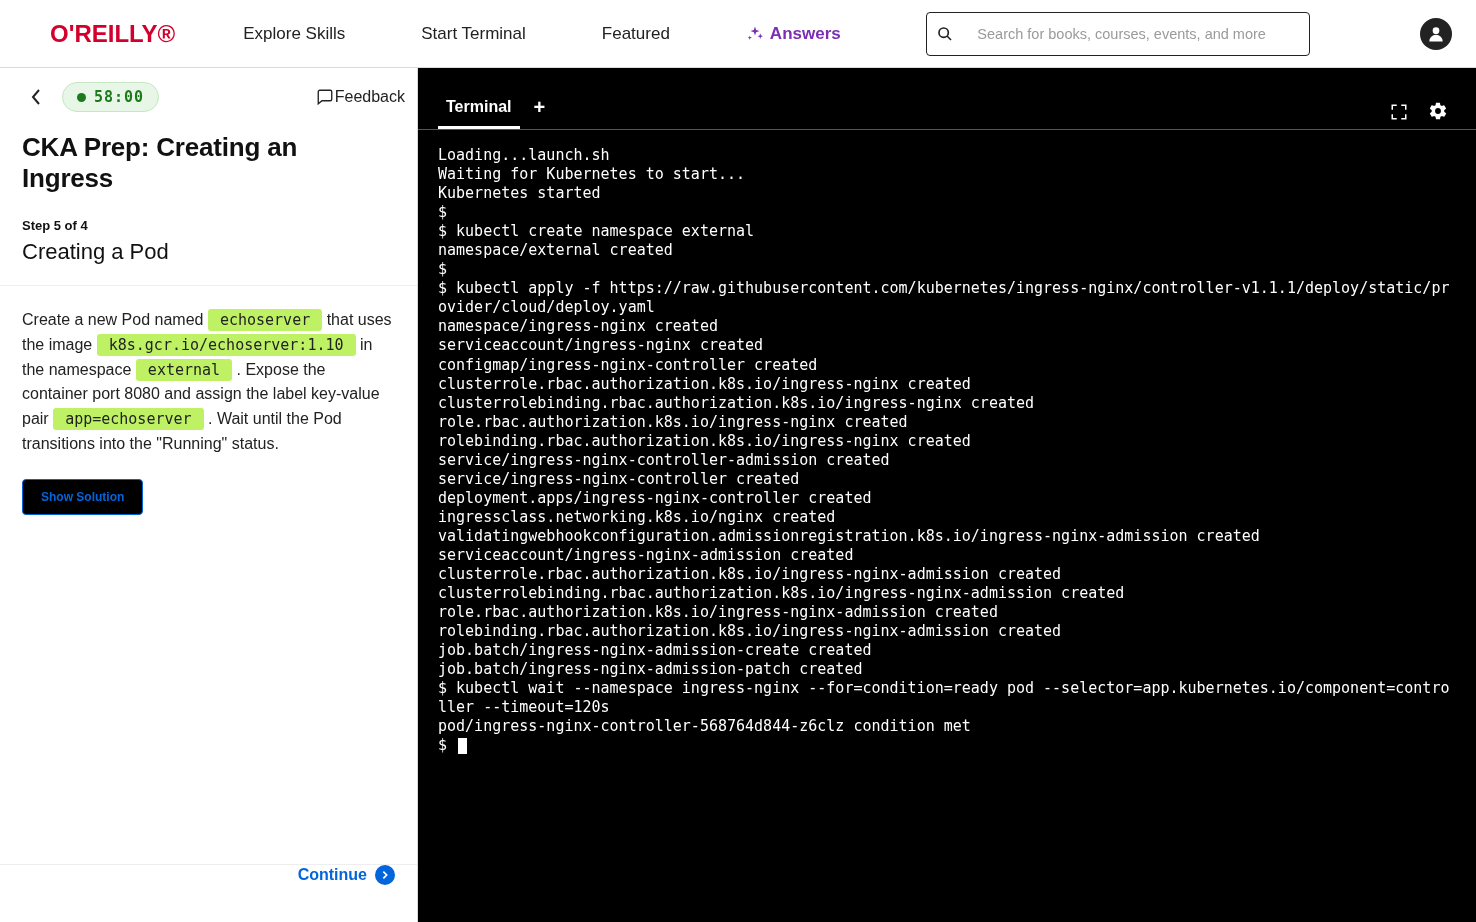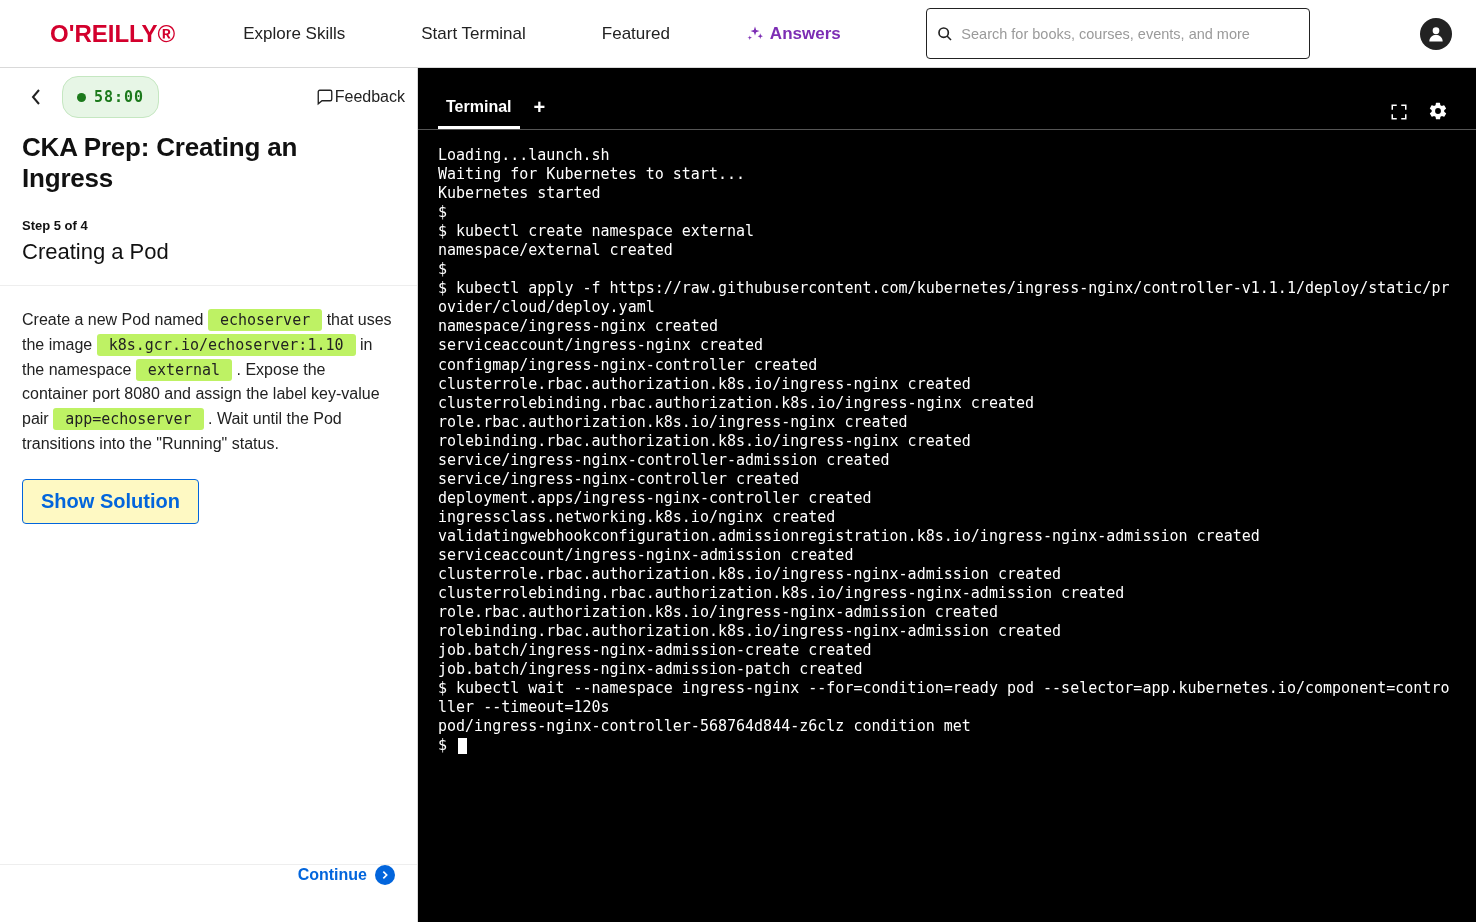--- a/index.html
+++ b/index.html
@@ -7,45 +7,45 @@
 
 
 .topbar { height: 68px; border-bottom: 1px solid #d9d9d9; display: flex; align-items: center; padding: 0 24px 0 50px; gap: 36px; }
 .logo { font-weight: 700; font-size: 24px; letter-spacing: 0; color: #d3002d; margin-right: 0; user-select: none; }
 .logo .ap { color: #d3002d; }
 .nav { display: flex; gap: 44px; font-size: 17px; color: #222; }
 .nav-item { cursor: pointer; margin-left: 32px; }
 .nav-item.answers { color: #7c2db4; font-weight: 700; display: flex; align-items: center; gap: 6px; }
 .answers-icon { width: 18px; height: 18px; }
 .searchwrap { flex: 1; display: flex; justify-content: center; }
-.search { width: 384px; height: 51px; border: 1px solid #222; border-radius: 4px; display: flex; align-items: center; padding: 0 10px; gap: 8px; }
+.search { width: 384px; height: 44px; border: 1px solid #222; border-radius: 4px; display: flex; align-items: center; padding: 0 10px; gap: 24px; }
 .search input { border: none; outline: none; flex: 1; font-size: 14.5px; color: #222; background: transparent; }
 .search input::placeholder { color: #9a9a9a; }
 .avatar { width: 32px; height: 32px; border-radius: 50%; background: #222; display: flex; align-items: center; justify-content: center; color: #fff; margin-left: 24px; cursor: pointer; }
 
 
 .main { display: flex; height: calc(922px - 68px); }
 .left { width: 418px; border-right: 1px solid #d9d9d9; display: flex; flex-direction: column; }
 .right { flex: 1; background: #000; min-width: 0; }
 
 
 .lhdr { height: 58px; display: flex; align-items: center; padding: 0 12px 0 22px; gap: 12px; }
 .back { width: 28px; height: 28px; display: flex; align-items: center; justify-content: center; cursor: pointer; }
-.timer { background: #e7f6e6; border: 1px solid #c5e7c1; border-radius: 16px; height: 42px; padding: 0 14px; display: flex; align-items: center; gap: 8px; font-family: ui-monospace, Menlo, monospace; font-size: 15px; color: #1c7a1c; font-weight: 600; letter-spacing: 1px; }
+.timer { background: #e7f6e6; border: 1px solid #c5e7c1; border-radius: 16px; height: 30px; padding: 0 14px; display: flex; align-items: center; gap: 8px; font-family: ui-monospace, Menlo, monospace; font-size: 15px; color: #1c7a1c; font-weight: 600; letter-spacing: 1px; }
 .timer .dot { width: 9px; height: 9px; border-radius: 50%; background: #1c7a1c; }
 .feedback { margin-left: auto; display: flex; align-items: center; gap: 1px; color: #222; font-size: 16px; cursor: pointer; }
 .lhdr-below { padding: 0 22px 20px 22px; border-bottom: 1px solid #eee; }
 .title { font-size: 26px; font-weight: 700; color: #111; margin-top: 6px; margin-bottom: 24px; letter-spacing: -0.2px; }
 .step { font-size: 13px; color: #111; font-weight: 600; margin-bottom: 6px; }
 .subtitle { font-size: 22px; color: #111; font-weight: 500; }
 
 
 .instr { padding: 22px 22px; font-size: 16px; color: #222; line-height: 1.55; flex: 1; overflow: auto; }
 .instr code { background: #bef264; padding: 2px 12px; border-radius: 3px; font-family: ui-monospace, Menlo, Consolas, monospace; font-size: 15px; }
-.solution-btn { margin-top: 22px; border: 1px solid #0265dc; color: #0265dc; background: #fef9c3; padding: 10px 18px; border-radius: 4px; font-size: 20px; font-weight: 600; cursor: pointer; }
+.solution-btn { margin-top: 22px; border: 1px solid #0265dc; color: #0265dc; background: #000000; padding: 10px 18px; border-radius: 4px; font-size: 12px; font-weight: 600; cursor: pointer; }
 
 
 .lfoot { height: 58px; border-top: 1px solid #eee; display: flex; align-items: flex-start; justify-content: flex-end; padding-right: 22px; }
 .continue { display: flex; align-items: center; gap: 8px; color: #0265dc; font-weight: 700; font-size: 16px; cursor: pointer; }
 .continue .circle { width: 20px; height: 20px; border-radius: 50%; background: #0265dc; display: flex; align-items: center; justify-content: center; }
 
 
 .tabbar { height: 62px; display: flex; align-items: flex-end; padding: 0 18px 0 20px; border-bottom: 1px solid #555; }
 .tab { color: #fff; font-size: 16px; padding: 10px 8px; border-bottom: 3px solid #fff; font-weight: 600; }
 .tab-plus { color: #fff; font-size: 20px; font-weight: 700; padding: 10px 14px; cursor: pointer; }

